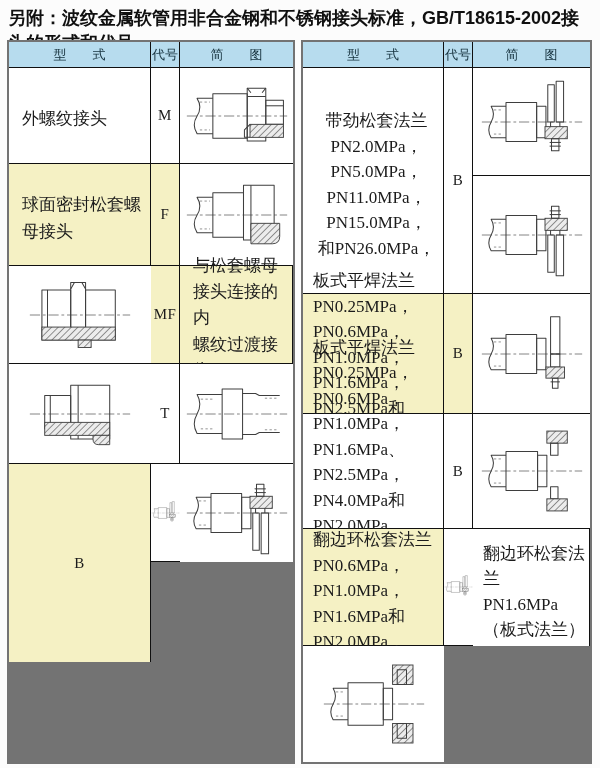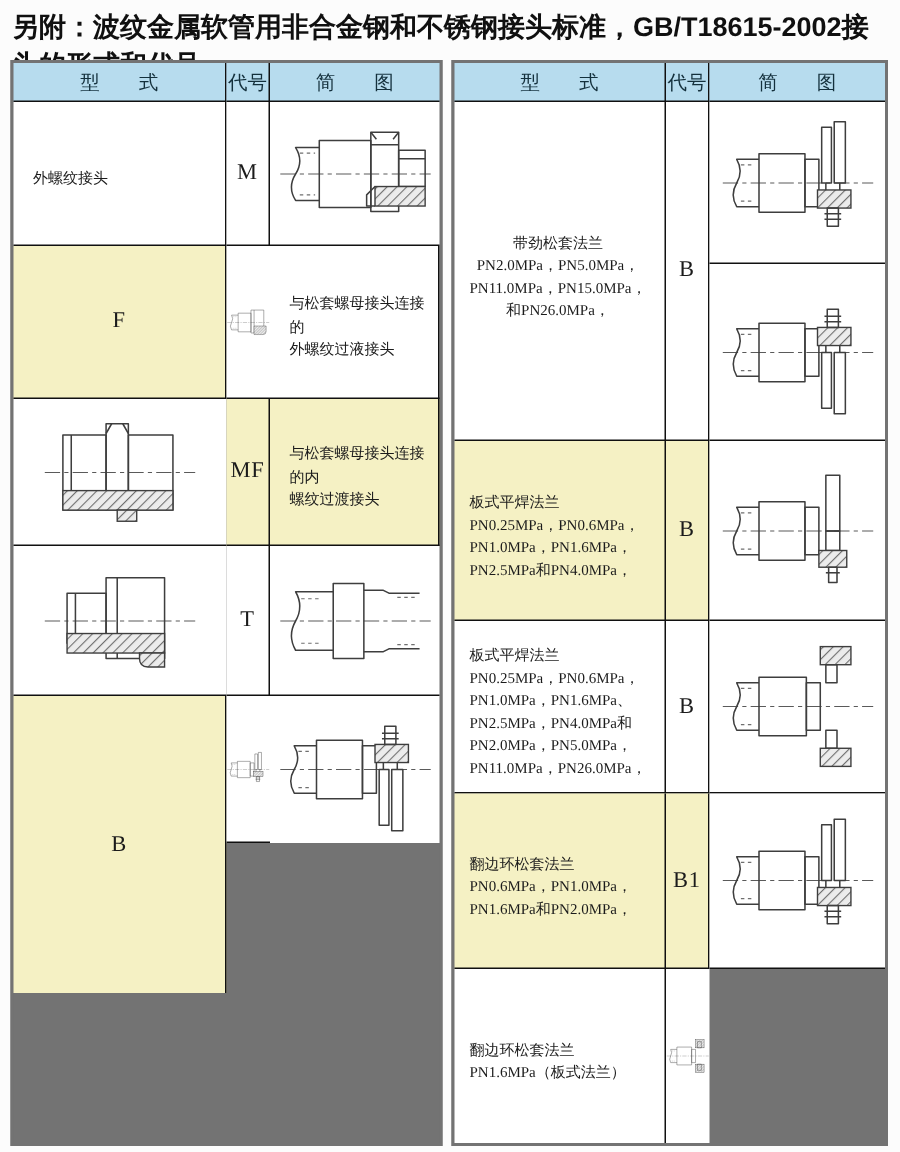--- a/index.html
+++ b/index.html
@@ -28,21 +28,21 @@
   .hd{
     background:var(--header-bg,#b7dcee);
     display:flex;align-items:center;justify-content:center;
     font-family:"Liberation Sans","DejaVu Sans",sans-serif;
     font-size:13px;color:#14303c;
   }
   .yl{background:var(--highlight-bg,#f5f1c4);}
   .type{
     display:flex;align-items:center;
     padding:12px 3px 4px 13px;
-    font-size:10px;line-height:1.55;white-space:pre-line;
+    font-size:17px;line-height:1.55;white-space:pre-line;
   }
   #tblR .type{padding-left:10px;line-height:1.5;}
   .code{
     display:flex;align-items:center;justify-content:center;
     font-size:15px;letter-spacing:0.5px;
   }
   .rs2{grid-row:span 2;text-align:center;}
   .diag{display:flex;align-items:center;justify-content:center;overflow:hidden;}
   .diag svg{width:104px;height:88px;}
   svg .ln{fill:none;stroke:#3e3e3e;stroke-width:1.1;stroke-linejoin:round;}
@@ -77,42 +77,41 @@
         <rect class="ln" x="30" y="23" width="37" height="48"></rect>
         <rect class="ln" x="67" y="17" width="20" height="57"></rect>
         <path class="ln" d="M67 26 H87 M67 17 l4 5 M87 17 l-4 5"></path>
         <rect class="ln" x="87" y="30" width="19" height="26"></rect>
         <line class="ln" x1="87" y1="36" x2="106" y2="36"></line>
         <rect class="ht" fill="url(#h1)" x="70" y="56" width="36" height="14"></rect>
         <path class="ln" d="M70 70 h-6 v-8 l6 -6"></path>
       </svg>
     </div>
 
+  <div class="c type yl">球面密封松套螺母接头</div>
   <div class="c code yl">F</div>
   <div class="c diag no-r">
       <svg viewBox="0 0 112 94" preserveAspectRatio="xMidYMid meet">
         <defs>
           <pattern id="h2" width="5" height="5" patternUnits="userSpaceOnUse" patternTransform="rotate(45)">
             <rect width="5" height="5" fill="#ececec"></rect>
             <line x1="0" y1="0" x2="0" y2="5" stroke="#6f6f6f" stroke-width="1.6"></line>
           </pattern>
         </defs>
         <line class="cl" x1="2" y1="47" x2="110" y2="47"></line>
         <path class="ln" d="M30 28 H13 q6 9.5 0 19 t0 19 H30"></path>
         <line class="dsh" x1="16" y1="32" x2="27" y2="32"></line>
         <line class="dsh" x1="16" y1="62" x2="27" y2="62"></line>
         <rect class="ln" x="30" y="23" width="33" height="48"></rect>
         <rect class="ln" x="63" y="15" width="33" height="59"></rect>
         <line class="ln" x1="71" y1="15" x2="71" y2="74"></line>
         <path class="ht" fill="url(#h2)" d="M71 56 h31 v14 q0 8 -8 8 h-23 z"></path>
       </svg>
     </div>
 
-  <div class="c type">与松套螺母接头连接的
-外螺纹过液接头</div>
   <div class="c diag no-r">
       <svg viewBox="0 0 112 94" preserveAspectRatio="xMidYMid meet">
         <defs>
           <pattern id="h3" width="5" height="5" patternUnits="userSpaceOnUse" patternTransform="rotate(45)">
             <rect width="5" height="5" fill="#ececec"></rect>
             <line x1="0" y1="0" x2="0" y2="5" stroke="#6f6f6f" stroke-width="1.6"></line>
           </pattern>
         </defs>
         <line class="cl" x1="2" y1="47" x2="110" y2="47"></line>
         <rect class="ln" x="15" y="20" width="31" height="54"></rect>
@@ -323,21 +322,20 @@
         <rect class="ht" fill="url(#h11)" x="72" y="4" width="22" height="13"></rect>
         <rect class="ln" x="76" y="17" width="8" height="13"></rect>
         <rect class="ln" x="76" y="64" width="8" height="13"></rect>
         <rect class="ht" fill="url(#h11)" x="72" y="77" width="22" height="13"></rect>
       </svg>
     </div>
 
   <div class="c type yl">翻边环松套法兰
 PN0.6MPa，PN1.0MPa，
 PN1.6MPa和PN2.0MPa，</div>
-  <div class="c code yl">B1</div>
   <div class="c diag no-r">
       <svg viewBox="0 0 112 94" preserveAspectRatio="xMidYMid meet">
         <defs>
           <pattern id="h12" width="5" height="5" patternUnits="userSpaceOnUse" patternTransform="rotate(45)">
             <rect width="5" height="5" fill="#ececec"></rect>
             <line x1="0" y1="0" x2="0" y2="5" stroke="#6f6f6f" stroke-width="1.6"></line>
           </pattern>
         </defs>
         <line class="cl" x1="2" y1="47" x2="110" y2="47"></line>
         <path class="ln" d="M28 30 H12 q5 8.5 0 17 t0 17 H28"></path>

